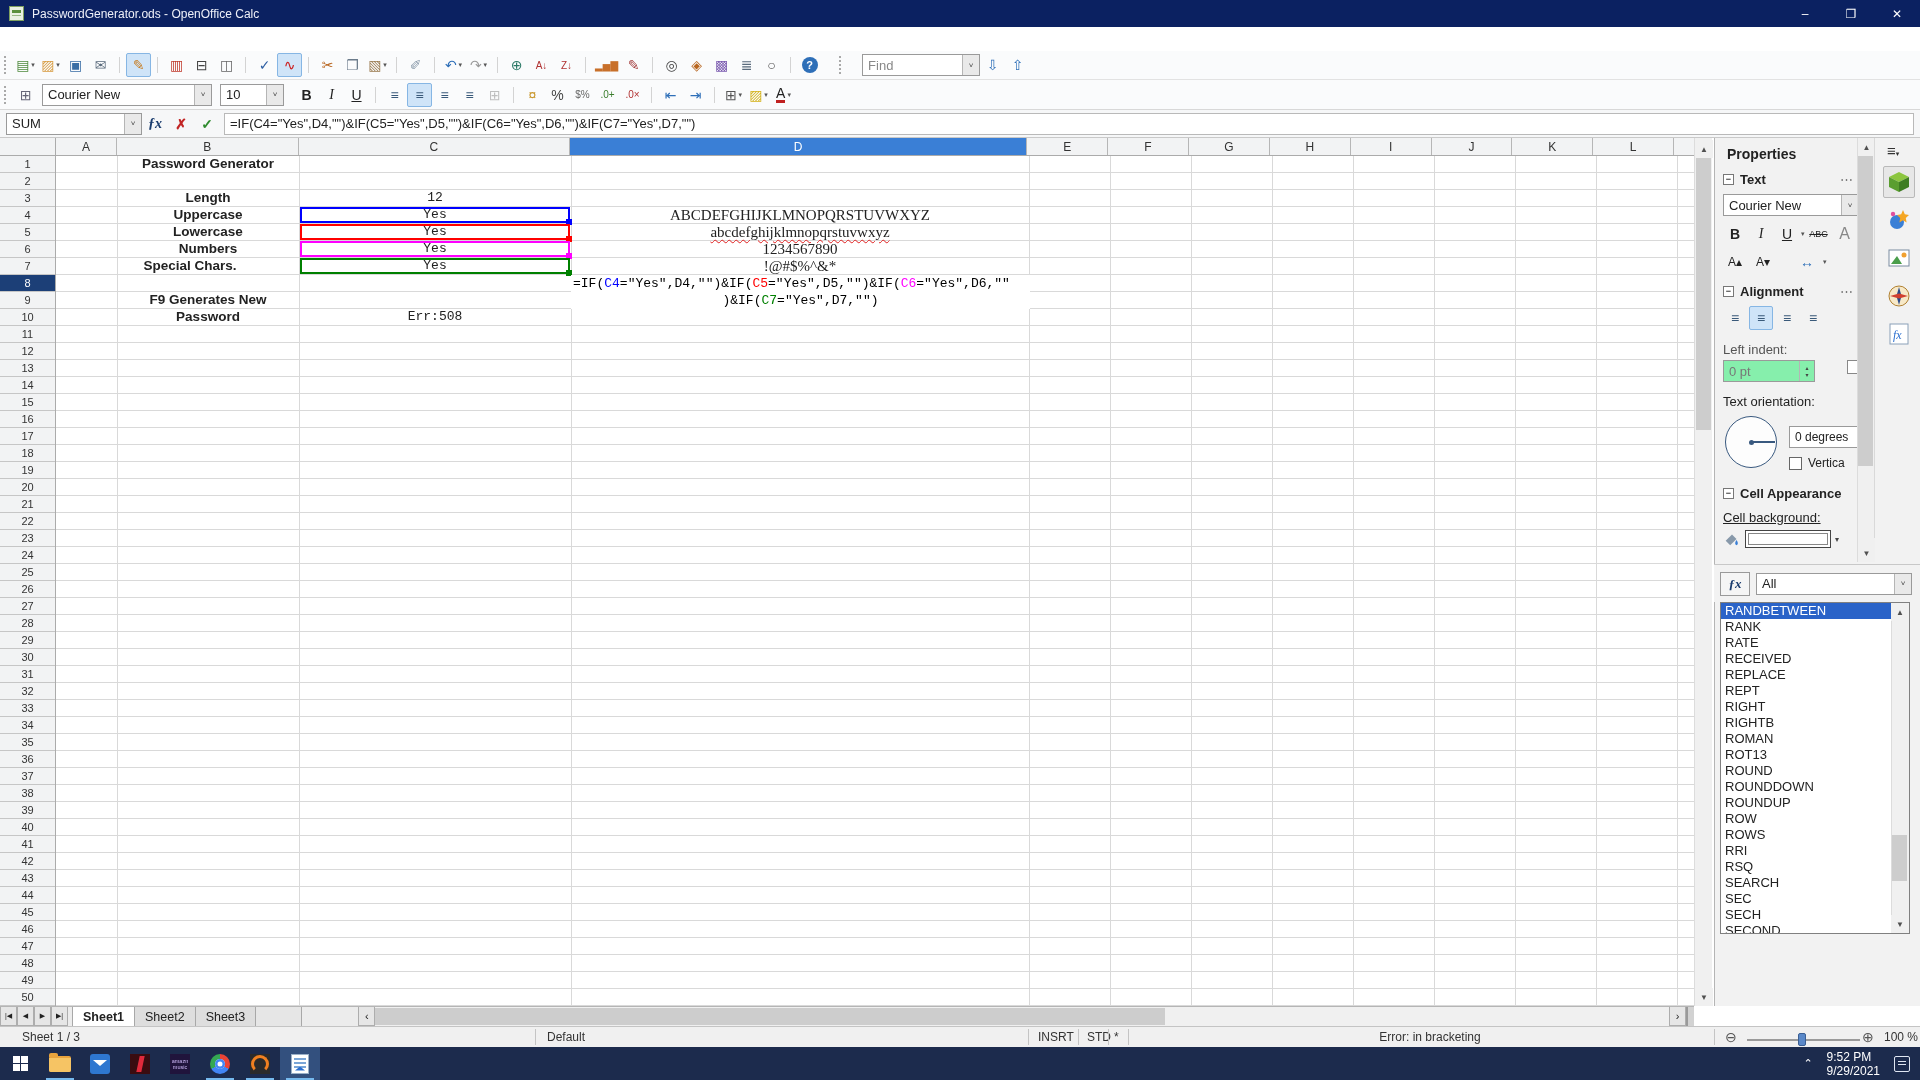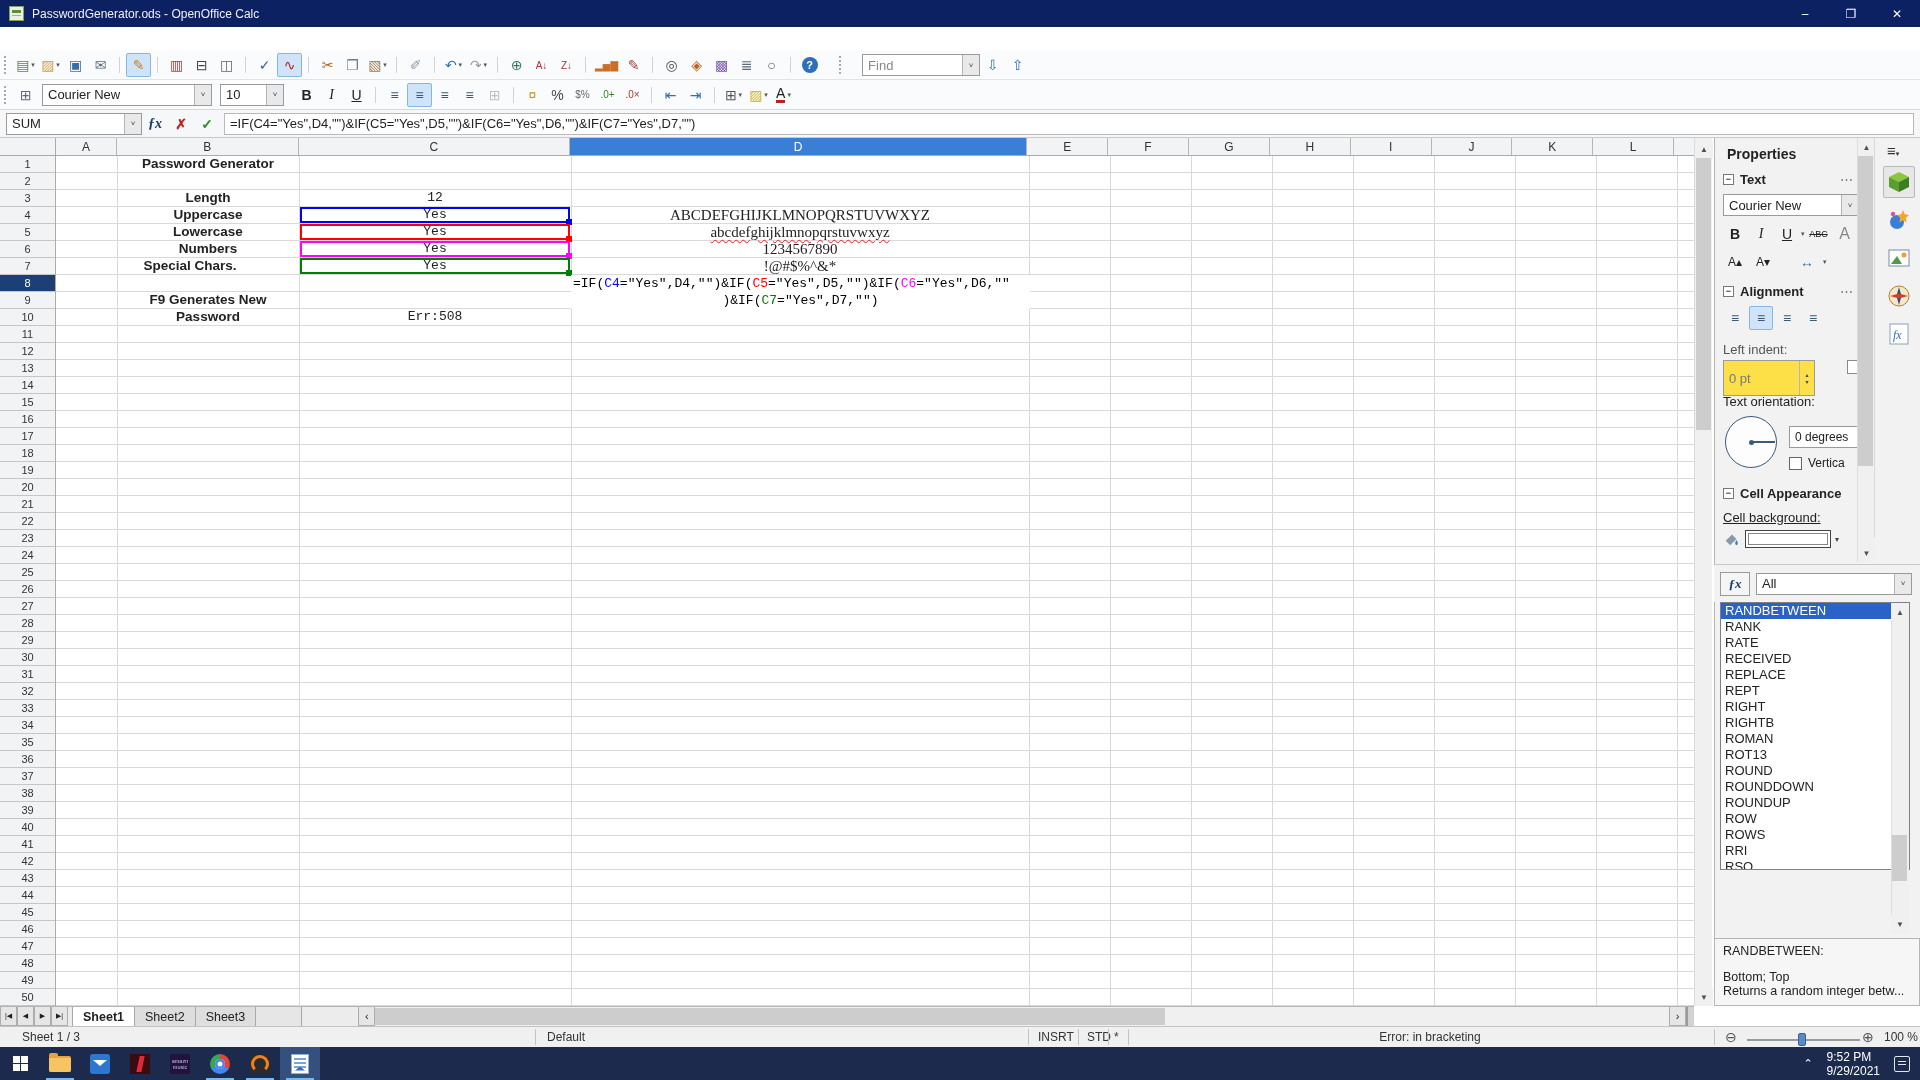--- a/index.html
+++ b/index.html
@@ -91,36 +91,36 @@
 
   
   .sidebar { left:1714px; top:138px; width:206px; height:868px; background:#f2f2f2; border-left:1px solid #b5b5b5; overflow:hidden; }
   .sb { position:absolute; font-size:13px; }
   .sb-title { font-weight:bold; font-size:14px; }
   .sb-head { font-weight:bold; display:flex; align-items:center; gap:6px; }
   .expbox { width:11px; height:11px; border:1px solid #777; background:#fff; font-size:9px; line-height:9px; text-align:center; color:#333; }
   .dots { color:#555; font-weight:normal; }
   .sbbtn { width:24px; height:24px; border:1px solid transparent; border-radius:2px; display:flex; align-items:center; justify-content:center; font-size:14px; }
   .sbbtn.active { background:#cfe4f8; border-color:#86b6e4; }
-  .spin { width:92px; height:36px; background:#fde047; border:1px solid #9a9a9a; display:flex; align-items:center; }
+  .spin { width:92px; height:22px; background:#86efac; border:1px solid #9a9a9a; display:flex; align-items:center; }
   .spin .v { flex:1; padding-left:5px; color:#777; }
   .spin .ud { width:15px; height:100%; border-left:1px solid #b5b5b5; display:flex; flex-direction:column; align-items:center; justify-content:center; font-size:6px; color:#444; }
   .dial { width:52px; height:52px; border-radius:50%; border:1px solid #39597f; position:relative; background:#fdfdfd; }
   .dial .needle { position:absolute; left:50%; top:50%; width:24px; height:2px; background:#39597f; transform:translateY(-1px); }
   .dial .dot { position:absolute; left:50%; top:50%; width:5px; height:5px; margin:-2px 0 0 -2px; background:#39597f; border-radius:50%; }
   .chk { width:13px; height:13px; border:1px solid #666; background:#fff; display:inline-block; vertical-align:-2px; }
   .swatch { width:86px; height:18px; border:1px solid #444; background:#fff; box-shadow:inset 0 0 0 2px #fff, inset 0 0 0 3px #888; }
   .tabstrip { left:1874px; top:138px; width:46px; height:400px; border-left:1px solid #d9d9d9; background:#f2f2f2; }
   .tsbtn { position:absolute; left:8px; width:32px; height:32px; display:flex; align-items:center; justify-content:center; border:1px solid transparent; border-radius:2px; }
   .tsbtn.active { border-color:#b9b9b9; background:#e7e7e7; }
   .tsbtn svg { width:24px; height:24px; }
 
   
   .fxrow-btn { width:30px; height:24px; border:1px solid #9a9a9a; background:#f5f5f5; display:flex; align-items:center; justify-content:center; }
-  .funclist { left:1720px; top:602px; width:190px; height:268px; background:#fff; border:1px solid #808080; overflow:hidden; }
+  .funclist { left:1720px; top:602px; width:190px; height:332px; background:#fff; border:1px solid #808080; overflow:hidden; }
   .funclist .fitem { height:16px; line-height:16px; padding-left:4px; font-size:13px; white-space:nowrap; }
   .funclist .fitem.selected { background:#2a63c8; color:#fff; }
   .flscroll { left:1891px; top:603px; width:18px; height:330px; background:#f0f0f0; border-left:1px solid #dcdcdc; }
   .fdesc { left:1714px; top:938px; width:206px; height:68px; background:#f6f6f6; border:1px solid #b5b5b5; padding:5px 8px; font-size:12.5px; overflow:hidden; }
 
   
   .tabbar { left:0; top:1006px; width:1694px; height:20px; background:#ececec; border-top:1px solid #b5b5b5; display:flex; align-items:stretch; }
   .navbtn { width:17px; height:100%; border:1px solid #adadad; border-top:none; background:#e6e6e6; display:flex; align-items:center; justify-content:center; font-size:7px; color:#222; }
   .stab { padding:0 10px; display:flex; align-items:center; font-size:12.5px; border-right:1px solid #a8a8a8; background:#dedede; color:#222; }
   .stab.active { background:#fff; font-weight:bold; border-left:1px solid #a8a8a8; }
@@ -642,26 +642,20 @@
       <div class="fitem">RSQ</div>
       <div class="fitem">SEARCH</div>
       <div class="fitem">SEC</div>
       <div class="fitem">SECH</div>
       <div class="fitem">SECOND</div>
     </div>
   <div class="abs flscroll"></div>
   <span class="sbtn" style="left:1891px;top:603px">▲</span>
   <span class="abs vthumb" style="left:1892px;top:835px;height:46px"></span>
   <span class="sbtn" style="left:1891px;top:915px">▼</span>
-  <div class="abs fdesc">
-    <div>RANDBETWEEN:</div>
-    <div style="height:12px"></div>
-    <div>Bottom; Top</div>
-    <div>Returns a random integer betw...</div>
-  </div>
 
   <div class="abs tabbar">
     <span style="display:flex">
 
     <span class="navbtn">
           <span>|◀</span>
         </span>
         <span class="navbtn">
           <span>◀</span>
         </span>

